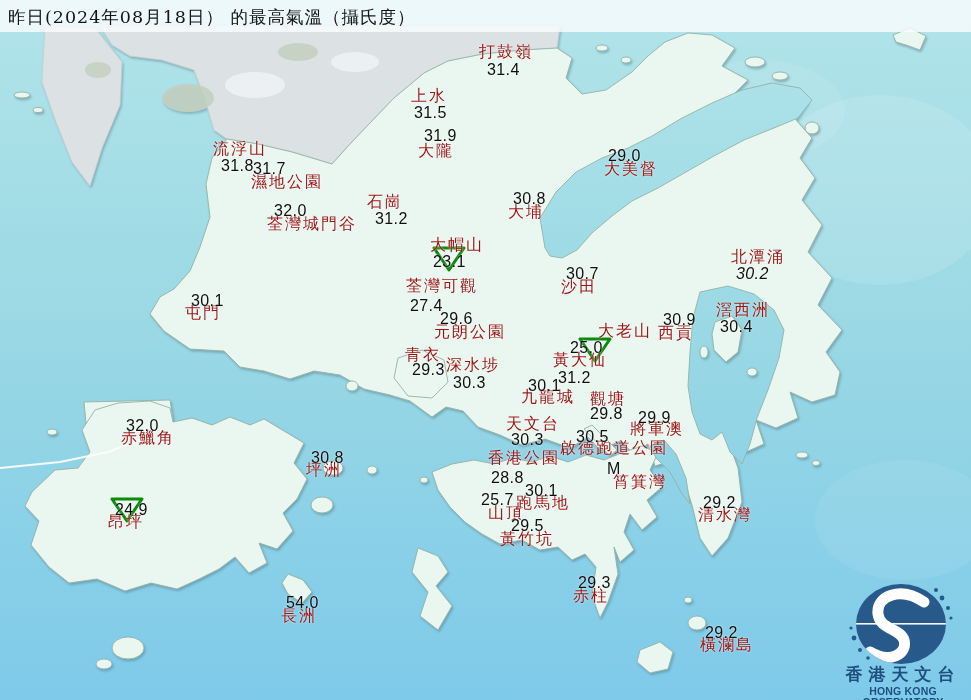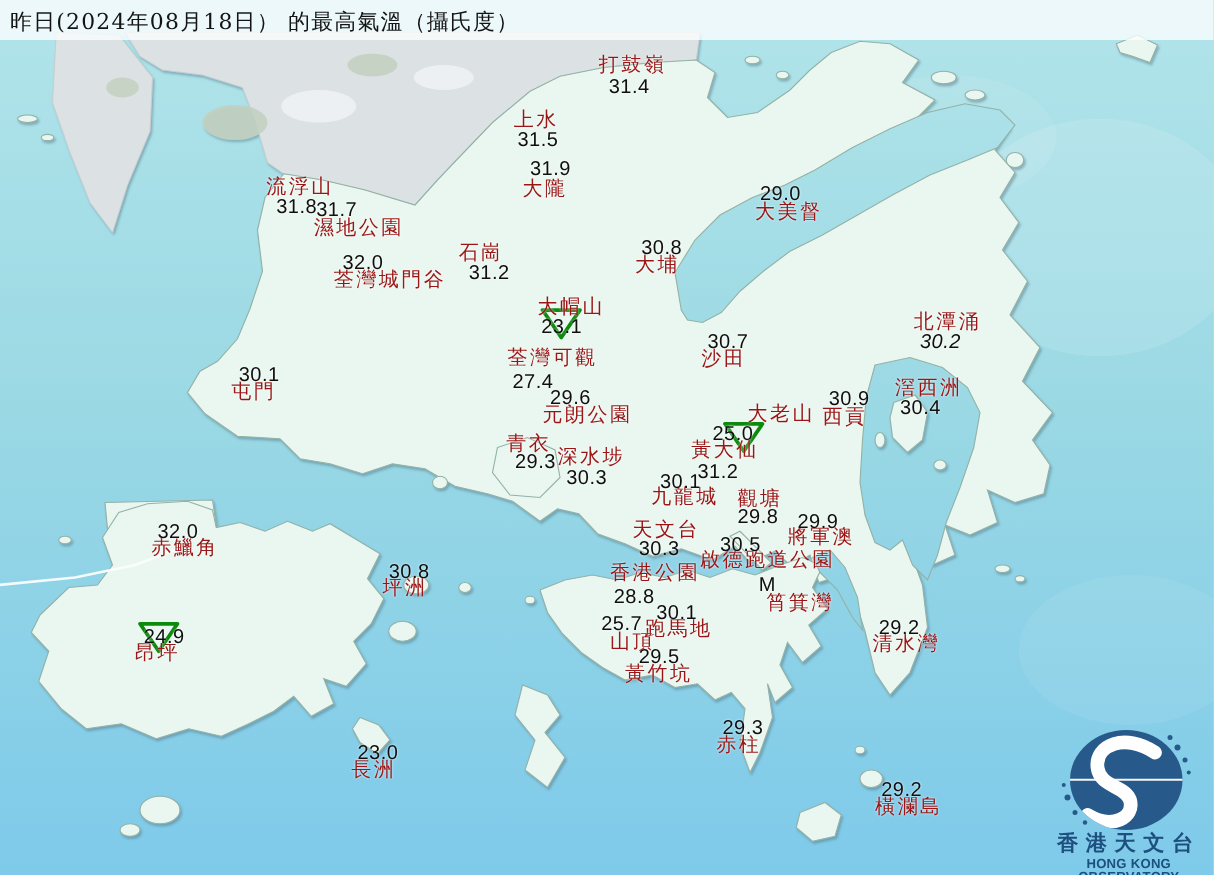--- a/index.html
+++ b/index.html
@@ -196,21 +196,21 @@
       <span class="st-name" style="left: 121px; top: 430px;">赤鱲角</span>
       <span class="st-value" style="left: 126px; top: 418px;">32.0</span>
       <span class="st-name" style="left: 306px; top: 462px;">坪洲</span>
       <span class="st-value" style="left: 311px; top: 450px;">30.8</span>
       <div class="st-marker" style="left: 110px; top: 496px;"><svg width="34" height="28" viewBox="0 0 34 28">
           <polygon points="2,3 32,3 17,25" fill="none" stroke="#0b8a0b" stroke-width="3" stroke-linejoin="round"></polygon>
         </svg></div>
       <span class="st-name" style="left: 108px; top: 514px;">昂坪</span>
       <span class="st-value" style="left: 115px; top: 502px;">24.9</span>
       <span class="st-name" style="left: 281px; top: 608px;">長洲</span>
-      <span class="st-value" style="left: 286px; top: 595px;">23.0</span>
+      <span class="st-value" style="left: 286px; top: 595px;">54.0</span>
       <span class="st-name" style="left: 573px; top: 588px;">赤柱</span>
       <span class="st-value" style="left: 578px; top: 575px;">29.3</span>
       <span class="st-name" style="left: 698px; top: 507px;">清水灣</span>
       <span class="st-value" style="left: 703px; top: 495px;">29.2</span>
       <span class="st-name" style="left: 700px; top: 637px;">橫瀾島</span>
       <span class="st-value" style="left: 705px; top: 625px;">29.2</span>
     </div>
 
   <div id="logo">
     <svg width="130" height="105" viewBox="0 0 130 105">

